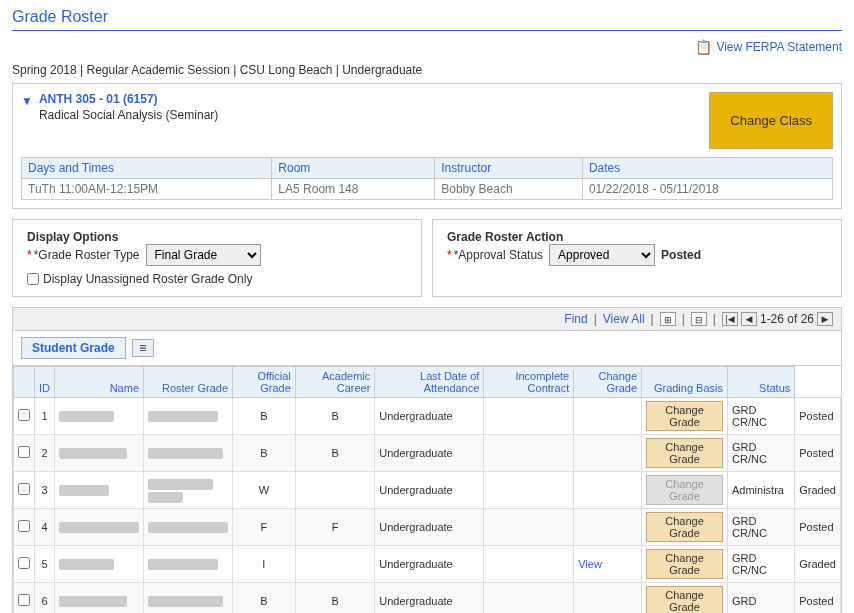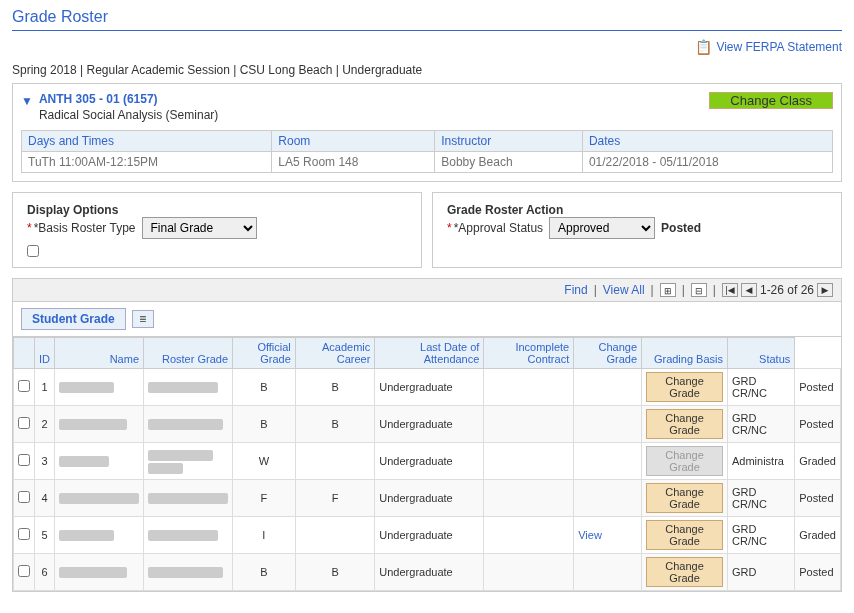--- a/index.html
+++ b/index.html
@@ -15,24 +15,24 @@
     .session-info { padding: 4px 12px 6px; color: #333; font-size: 12px; }
 
     .class-section { border: 1px solid #ccc; margin: 0 12px 10px; padding: 8px; background: #fff; }
     .class-header { display: flex; justify-content: space-between; align-items: flex-start; }
     .class-left { display: flex; align-items: flex-start; gap: 6px; }
     .expand-arrow { color: #36c; font-size: 12px; margin-top: 2px; }
     .class-link { color: #36c; text-decoration: none; font-weight: bold; font-size: 12px; }
     .class-subtitle { color: #333; font-size: 12px; margin-top: 2px; }
 
     .change-class-btn {
-      background: #84cc16;
+      background: #eab308;
       border: 1px solid #c8a870;
       color: #333;
-      padding: 0 20px;
+      padding: 20px 20px;
       font-size: 13px;
       cursor: pointer;
       font-weight: normal;
     }
 
     .class-table { width: 100%; border-collapse: collapse; margin-top: 8px; font-size: 12px; }
     .class-table th { background: #e8f0f8; color: #36c; border: 1px solid #ccc; padding: 3px 6px; text-align: left; font-weight: normal; }
     .class-table td { border: 1px solid #ccc; padding: 3px 6px; color: #737373; }
 
     .options-row { display: flex; margin: 0 12px 10px; gap: 10px; }
@@ -137,29 +137,30 @@
         <td>01/22/2018 - 05/11/2018</td>
       </tr>
     </tbody>
   </table>
 </div>
 
 <div class="options-row">
   <div class="display-options-box">
     <div class="box-title">Display Options</div>
     <div class="form-row">
-      <span class="form-label required-label">*Basis Roster Type</span>
+      <span class="form-label required-label">*Grade Roster Type</span>
       <select>
         <option>Final Grade</option>
         <option>Midterm Grade</option>
         <option>Progress Grade</option>
       </select>
     </div>
     <div class="checkbox-row">
       <input type="checkbox" class="row-checkbox" style="">
+      <span>Display Unassigned Roster Grade Only</span>
     </div>
   </div>
   <div class="grade-action-box">
     <div class="box-title">Grade Roster Action</div>
     <div class="form-row">
       <span class="form-label required-label">*Approval Status</span>
       <select>
         <option>Approved</option>
         <option>Not Reviewed</option>
         <option>Ready to Post</option>

